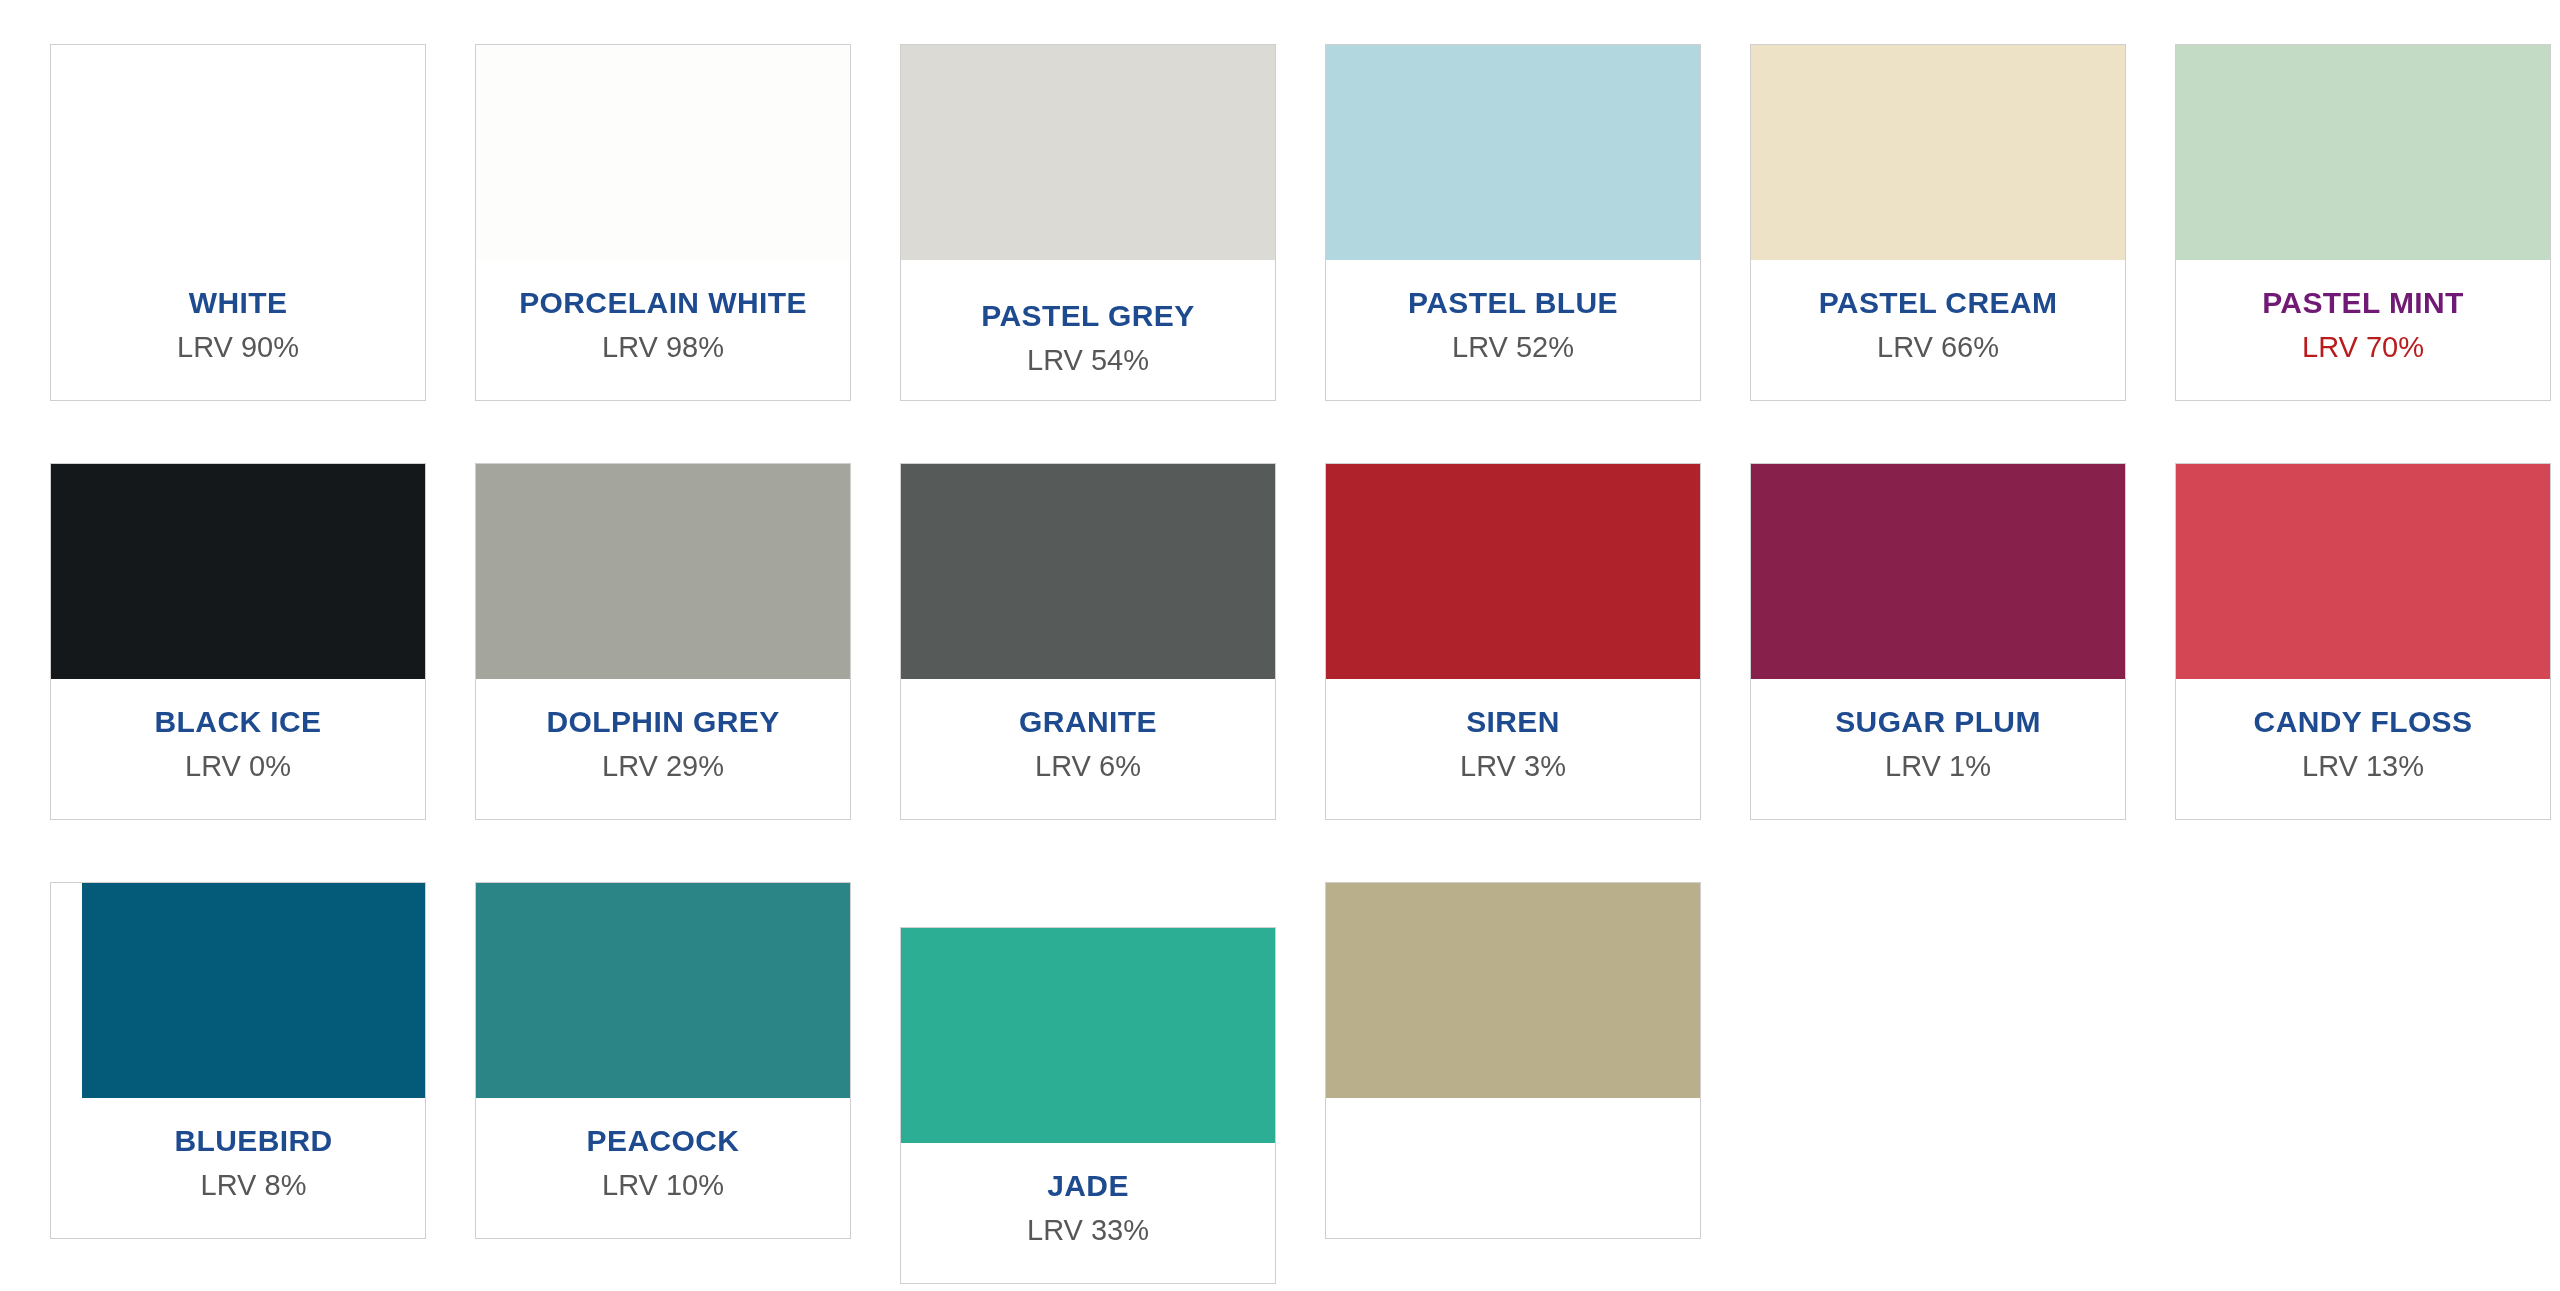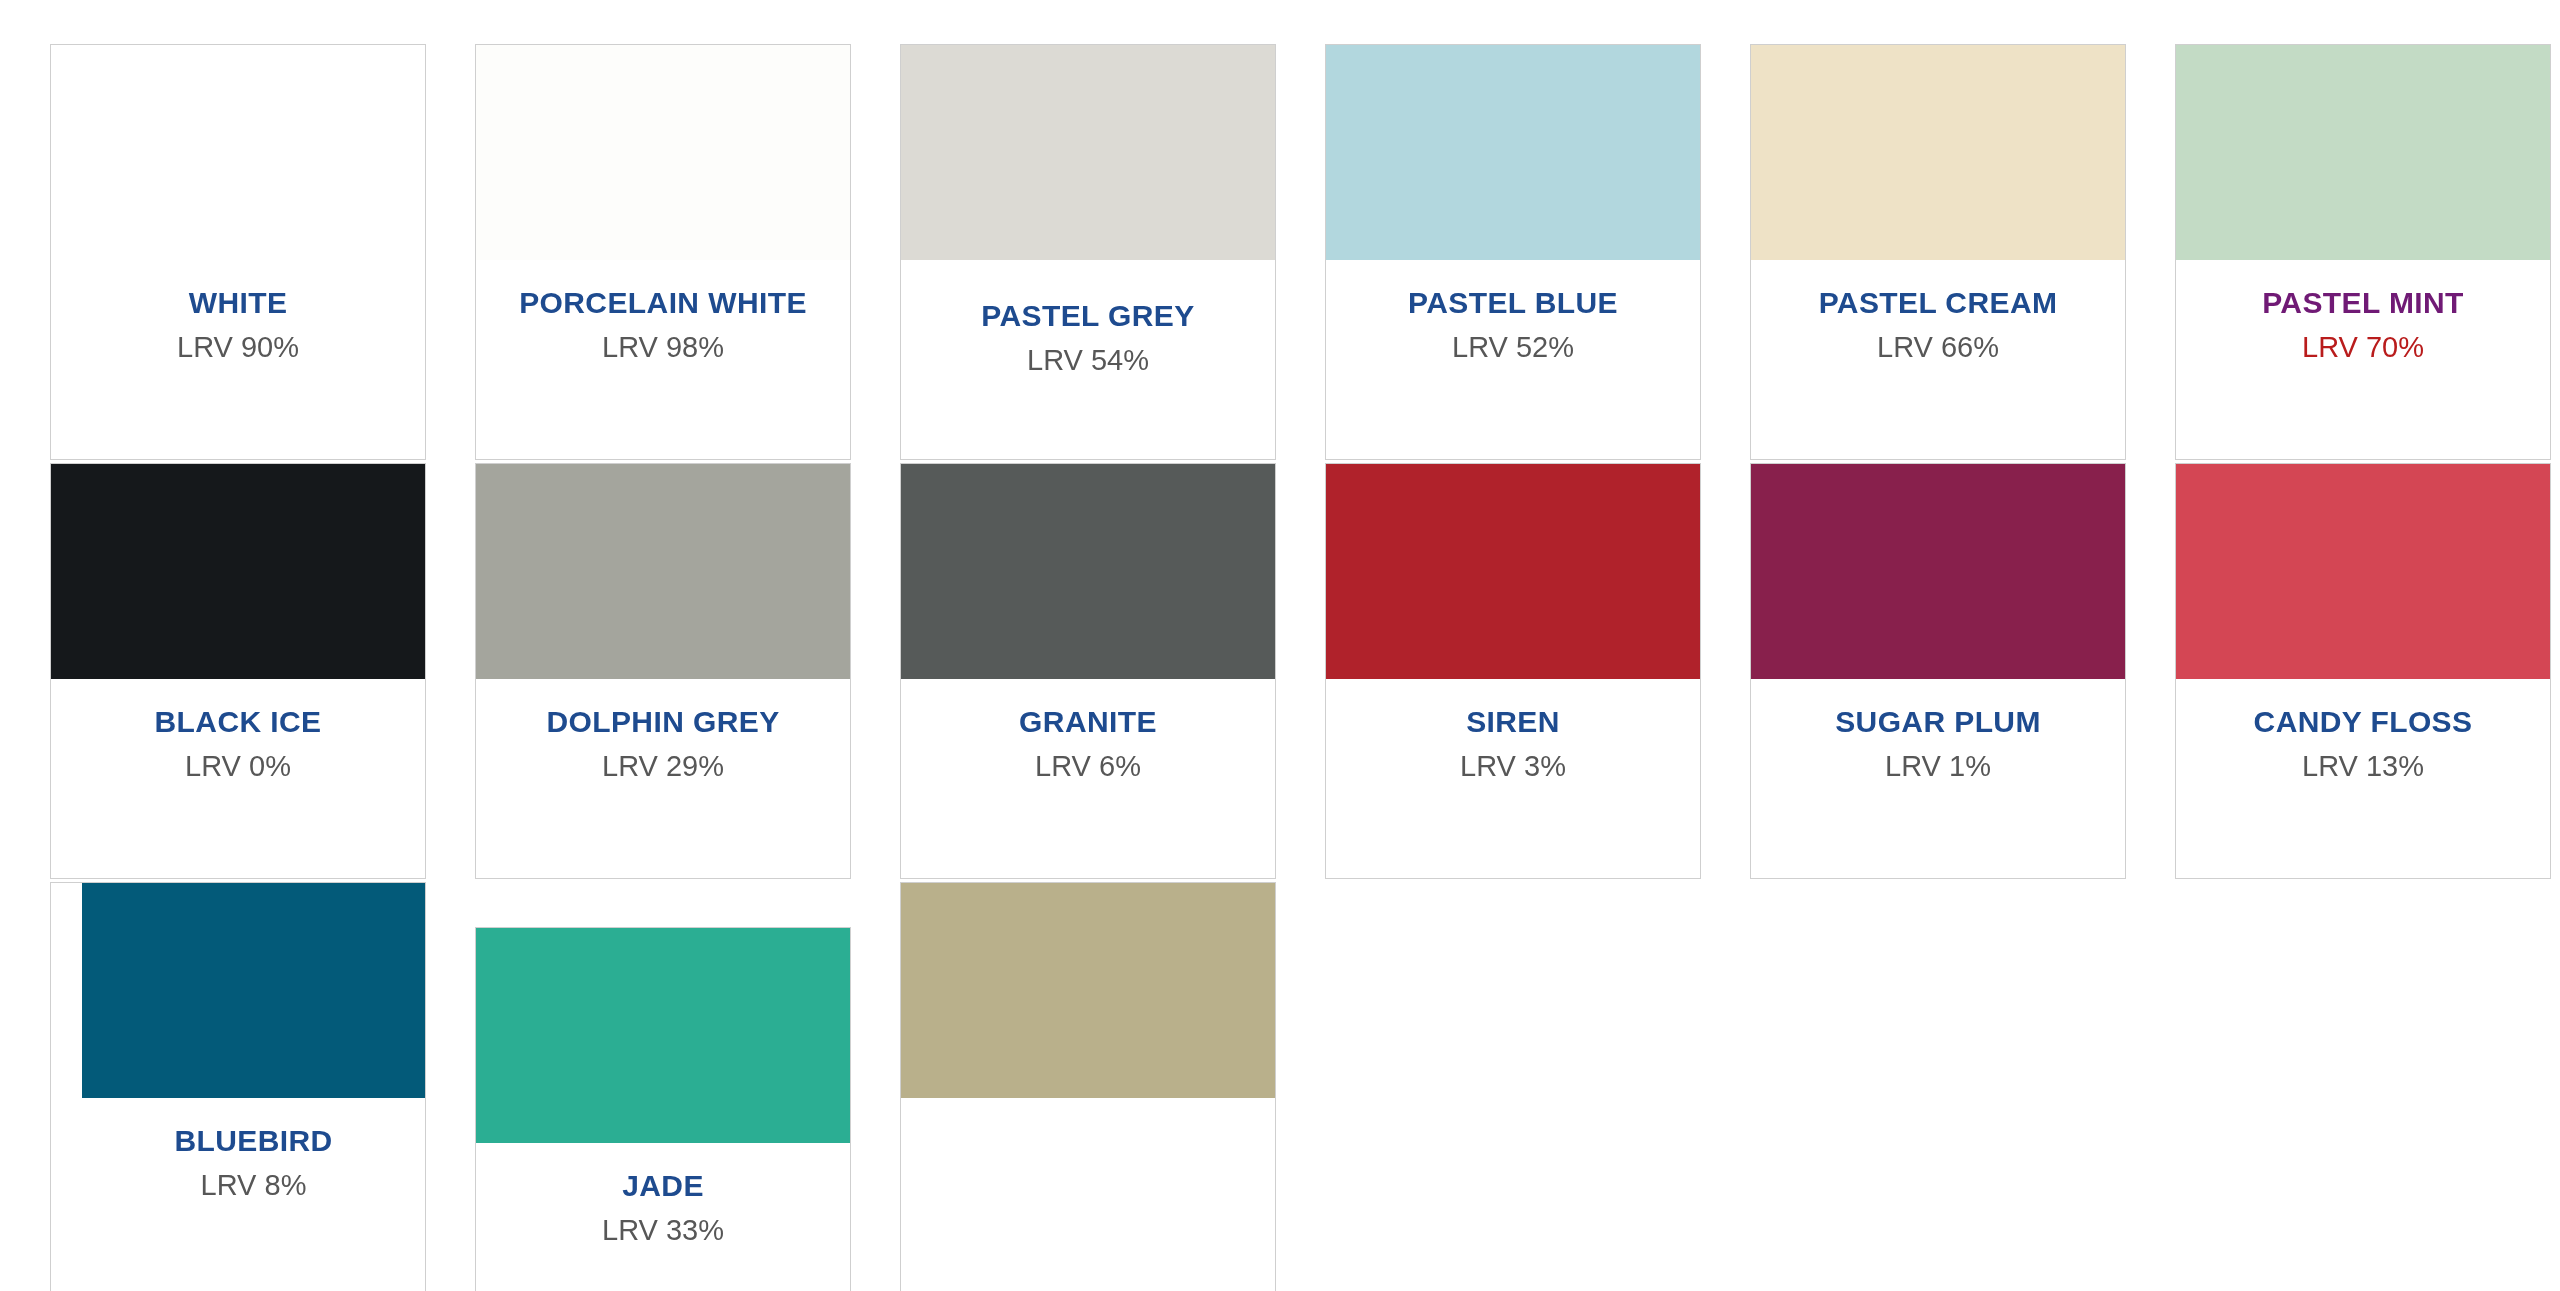--- a/index.html
+++ b/index.html
@@ -24,21 +24,21 @@
     grid-template-columns: repeat(6, 419px);
     grid-auto-rows: 413px;
     column-gap: 6px;
     row-gap: 6px;
     justify-content: start;
     align-content: start;
   }
 
   .swatch-card {
     width: 376px;
-    height: 416px;
+    height: 357px;
     border: 1px solid #cfcfcf;
     background: #ffffff;
     display: flex;
     flex-direction: column;
     overflow: hidden;
   }
 
   .swatch-chip {
     width: 100%;
     height: 215px;
@@ -166,20 +166,27 @@
           <div class="swatch-lrv" style="color: rgb(87, 87, 87);">LRV 13%</div>
         </div>
       </div>
       <div class="swatch-card" style="border-color: rgb(207, 207, 207); padding-left: 31px;">
         <div class="swatch-chip" style="background: rgb(3, 90, 121);"></div>
         <div class="swatch-caption">
           <div class="swatch-name" style="color: rgb(30, 75, 143);">BLUEBIRD</div>
           <div class="swatch-lrv" style="color: rgb(87, 87, 87);">LRV 8%</div>
         </div>
       </div>
+      <div class="swatch-card" style="border-color: rgb(207, 207, 207);">
+        <div class="swatch-chip" style="background: rgb(43, 133, 135);"></div>
+        <div class="swatch-caption">
+          <div class="swatch-name" style="color: rgb(30, 75, 143);">PEACOCK</div>
+          <div class="swatch-lrv" style="color: rgb(87, 87, 87);">LRV 10%</div>
+        </div>
+      </div>
       <div class="swatch-card" style="border-color: rgb(207, 207, 207); margin-top: 45px;">
         <div class="swatch-chip" style="background: rgb(43, 174, 147);"></div>
         <div class="swatch-caption">
           <div class="swatch-name" style="color: rgb(30, 75, 143);">JADE</div>
           <div class="swatch-lrv" style="color: rgb(87, 87, 87);">LRV 33%</div>
         </div>
       </div>
       <div class="swatch-card" style="border-color: rgb(207, 207, 207);">
         <div class="swatch-chip" style="background: rgb(185, 176, 139);"></div>
       </div>

